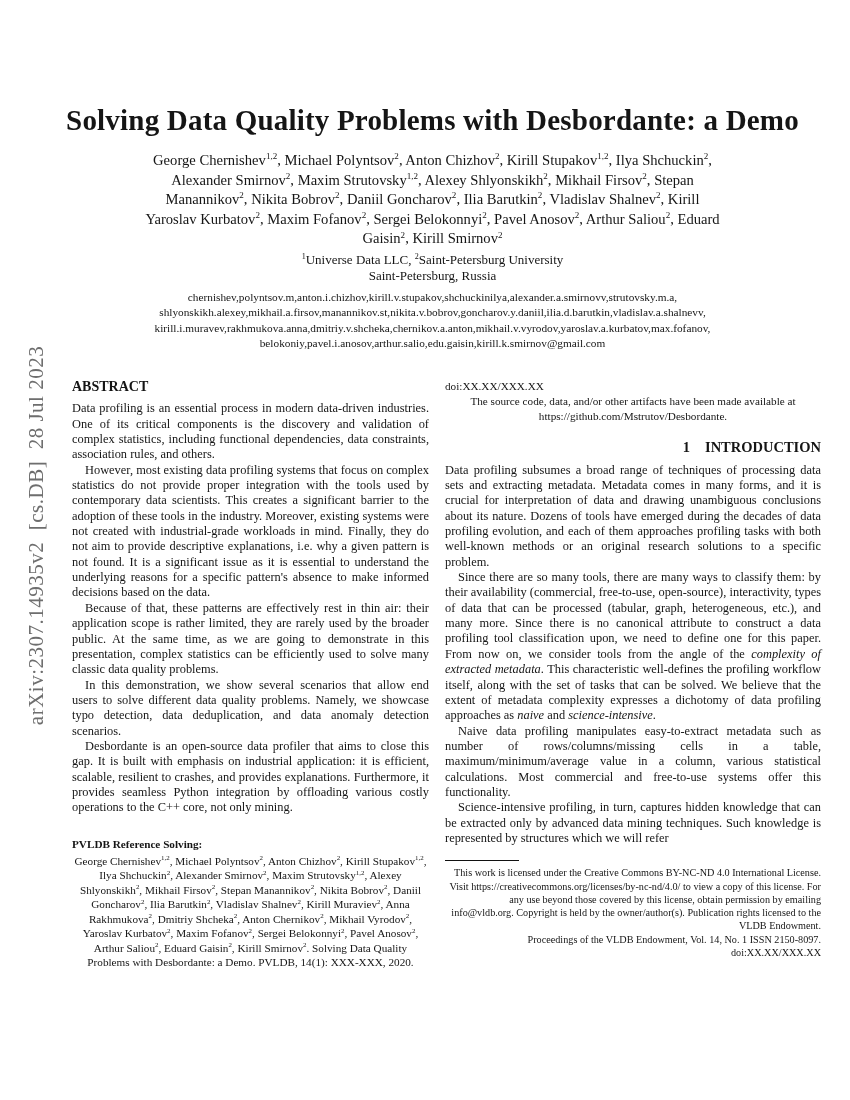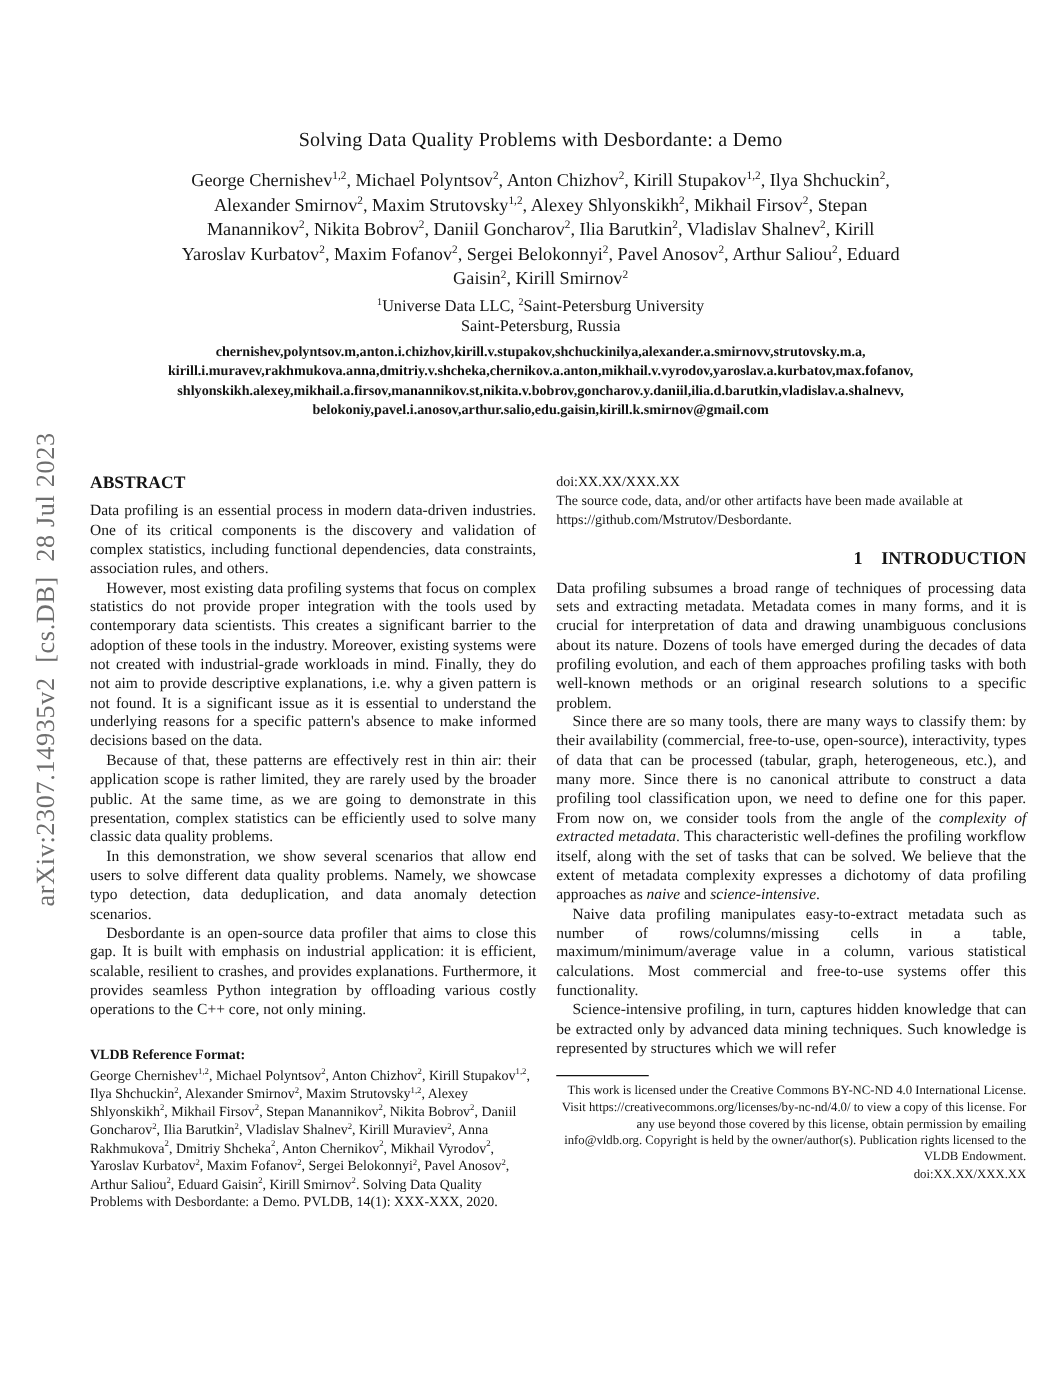--- a/index.html
+++ b/index.html
@@ -12,35 +12,35 @@
   .arxiv-strip {
     position:absolute; left:10px; top:268px; width:54px; height:534px;
     display:flex; align-items:center; justify-content:center;
   }
   .arxiv-strip span {
     transform:rotate(-90deg); white-space:pre; font-size:21px; color:#6e6e6e;
     letter-spacing:0.5px;
   }
   
   .head-wrap { position:absolute; left:60px; top:0; width:745px; text-align:center; }
-  .paper-title { margin:104px 0 0 0; font-size:16px; font-weight:normal; letter-spacing:0.2px; }
+  .paper-title { margin:104px 0 0 0; font-size:29px; font-weight:bold; letter-spacing:0.2px; }
   .authors { margin-top:14px; font-size:14.6px; line-height:19.6px; }
   .authors .aline { white-space:nowrap; }
   sup { font-size:62%; line-height:0;margin-top:17px; }
   .affiliation { margin-top:3px; font-size:13px; line-height:16.5px; }
   .emails { margin-top:5px; font-size:11.3px; line-height:15.4px; }
-  .emails .eline { white-space:nowrap;font-weight:bold; }
+  .emails .eline { white-space:nowrap; }
   
   .col { position:absolute; top:379px; text-align:justify; font-size:12.4px; line-height:15.35px; }
   .col-left  { left:72px;  width:357px; }
   .col-right { left:445px; width:376px; }
   .sec-heading { margin:0 0 7px 0; font-size:14px; font-weight:bold; text-align:left; }
   .col p { margin:0; }
   .col p.indent { text-indent:13px; }
-  .small { font-size:11.2px; line-height:14.5px; text-align:left; }
+  .small { font-size:11.2px; line-height:14.5px; text-align:center; }
   .ref-heading, .artifact-heading { margin:21px 0 2px 0; font-size:11.2px; font-weight:bold; text-align:left; }
   .artifact-heading { margin-top:12px; }
   .doi-top { font-size:11.2px; text-align:left; }
   .intro-heading { margin:17px 0 7px 0; font-size:14.5px; font-weight:bold; text-align:right; }
   .intro-heading .sec-num { margin-right:15px; }
   .footnote-rule { width:74px; border-top:1px solid #111; margin:14px 0 5px 0; }
   .footnote { font-size:10.2px; line-height:13.3px; text-align:right; }
 </style>
 </head>
 <body>
@@ -62,49 +62,50 @@
       <div class="aline">Gaisin<sup>2</sup>, Kirill Smirnov<sup>2</sup></div>
     </div>
 
     <div class="affiliation">
       <div><sup>1</sup>Universe Data LLC, <sup>2</sup>Saint-Petersburg University</div>
       <div>Saint-Petersburg, Russia</div>
     </div>
 
     <div class="emails">
       <div class="eline">chernishev,polyntsov.m,anton.i.chizhov,kirill.v.stupakov,shchuckinilya,alexander.a.smirnovv,strutovsky.m.a,</div>
+      <div class="eline">shlyonskikh.alexey,mikhail.a.firsov,manannikov.st,nikita.v.bobrov,goncharov.y.daniil,ilia.d.barutkin,vladislav.a.shalnevv,</div>
       <div class="eline">kirill.i.muravev,rakhmukova.anna,dmitriy.v.shcheka,chernikov.a.anton,mikhail.v.vyrodov,yaroslav.a.kurbatov,max.fofanov,</div>
-      <div class="eline">shlyonskikh.alexey,mikhail.a.firsov,manannikov.st,nikita.v.bobrov,goncharov.y.daniil,ilia.d.barutkin,vladislav.a.shalnevv,</div>
       <div class="eline">belokoniy,pavel.i.anosov,arthur.salio,edu.gaisin,kirill.k.smirnov@gmail.com</div>
     </div>
   </div>
 
   <div class="col col-left">
     <h2 class="sec-heading">ABSTRACT</h2>
     <p>Data profiling is an essential process in modern data-driven industries. One of its critical components is the discovery and validation of complex statistics, including functional dependencies, data constraints, association rules, and others.</p>
     <p class="indent">However, most existing data profiling systems that focus on complex statistics do not provide proper integration with the tools used by contemporary data scientists. This creates a significant barrier to the adoption of these tools in the industry. Moreover, existing systems were not created with industrial-grade workloads in mind. Finally, they do not aim to provide descriptive explanations, i.e. why a given pattern is not found. It is a significant issue as it is essential to understand the underlying reasons for a specific pattern's absence to make informed decisions based on the data.</p>
     <p class="indent">Because of that, these patterns are effectively rest in thin air: their application scope is rather limited, they are rarely used by the broader public. At the same time, as we are going to demonstrate in this presentation, complex statistics can be efficiently used to solve many classic data quality problems.</p>
     <p class="indent">In this demonstration, we show several scenarios that allow end users to solve different data quality problems. Namely, we showcase typo detection, data deduplication, and data anomaly detection scenarios.</p>
     <p class="indent">Desbordante is an open-source data profiler that aims to close this gap. It is built with emphasis on industrial application: it is efficient, scalable, resilient to crashes, and provides explanations. Furthermore, it provides seamless Python integration by offloading various costly operations to the C++ core, not only mining.</p>
 
-    <h3 class="ref-heading">VLDB Reference Format:</h3>
+    <h3 class="ref-heading">PVLDB Reference Solving:</h3>
     <div class="small">George Chernishev<sup>1,2</sup>, Michael Polyntsov<sup>2</sup>, Anton Chizhov<sup>2</sup>, Kirill Stupakov<sup>1,2</sup>, Ilya Shchuckin<sup>2</sup>, Alexander Smirnov<sup>2</sup>, Maxim Strutovsky<sup>1,2</sup>, Alexey Shlyonskikh<sup>2</sup>, Mikhail Firsov<sup>2</sup>, Stepan Manannikov<sup>2</sup>, Nikita Bobrov<sup>2</sup>, Daniil Goncharov<sup>2</sup>, Ilia Barutkin<sup>2</sup>, Vladislav Shalnev<sup>2</sup>, Kirill Muraviev<sup>2</sup>, Anna Rakhmukova<sup>2</sup>, Dmitriy Shcheka<sup>2</sup>, Anton Chernikov<sup>2</sup>, Mikhail Vyrodov<sup>2</sup>, Yaroslav Kurbatov<sup>2</sup>, Maxim Fofanov<sup>2</sup>, Sergei Belokonnyi<sup>2</sup>, Pavel Anosov<sup>2</sup>, Arthur Saliou<sup>2</sup>, Eduard Gaisin<sup>2</sup>, Kirill Smirnov<sup>2</sup>. Solving Data Quality Problems with Desbordante: a Demo. PVLDB, 14(1): XXX-XXX, 2020.</div>
   </div>
 
   <div class="col col-right">
     <div class="doi-top">doi:XX.XX/XXX.XX</div>
 
     <div class="small">The source code, data, and/or other artifacts have been made available at https://github.com/Mstrutov/Desbordante.</div>
 
     <h2 class="intro-heading">
       <span class="sec-num">1</span><span>INTRODUCTION</span>
     </h2>
     <p>Data profiling subsumes a broad range of techniques of processing data sets and extracting metadata. Metadata comes in many forms, and it is crucial for interpretation of data and drawing unambiguous conclusions about its nature. Dozens of tools have emerged during the decades of data profiling evolution, and each of them approaches profiling tasks with both well-known methods or an original research solutions to a specific problem.</p>
     <p class="indent">Since there are so many tools, there are many ways to classify them: by their availability (commercial, free-to-use, open-source), interactivity, types of data that can be processed (tabular, graph, heterogeneous, etc.), and many more. Since there is no canonical attribute to construct a data profiling tool classification upon, we need to define one for this paper. From now on, we consider tools from the angle of the <i>complexity of extracted metadata</i>. This characteristic well-defines the profiling workflow itself, along with the set of tasks that can be solved. We believe that the extent of metadata complexity expresses a dichotomy of data profiling approaches as <i>naive</i> and <i>science-intensive</i>.</p>
     <p class="indent">Naive data profiling manipulates easy-to-extract metadata such as number of rows/columns/missing cells in a table, maximum/minimum/average value in a column, various statistical calculations. Most commercial and free-to-use systems offer this functionality.</p>
     <p class="indent">Science-intensive profiling, in turn, captures hidden knowledge that can be extracted only by advanced data mining techniques. Such knowledge is represented by structures which we will refer</p>
 
     <div class="footnote-rule"></div>
     <div class="footnote">This work is licensed under the Creative Commons BY-NC-ND 4.0 International License. Visit https://creativecommons.org/licenses/by-nc-nd/4.0/ to view a copy of this license. For any use beyond those covered by this license, obtain permission by emailing info@vldb.org. Copyright is held by the owner/author(s). Publication rights licensed to the VLDB Endowment.</div>
+    <div class="footnote">Proceedings of the VLDB Endowment, Vol. 14, No. 1 ISSN 2150-8097.</div>
     <div class="footnote">doi:XX.XX/XXX.XX</div>
   </div>
 
 </div>
 
 </body></html>

